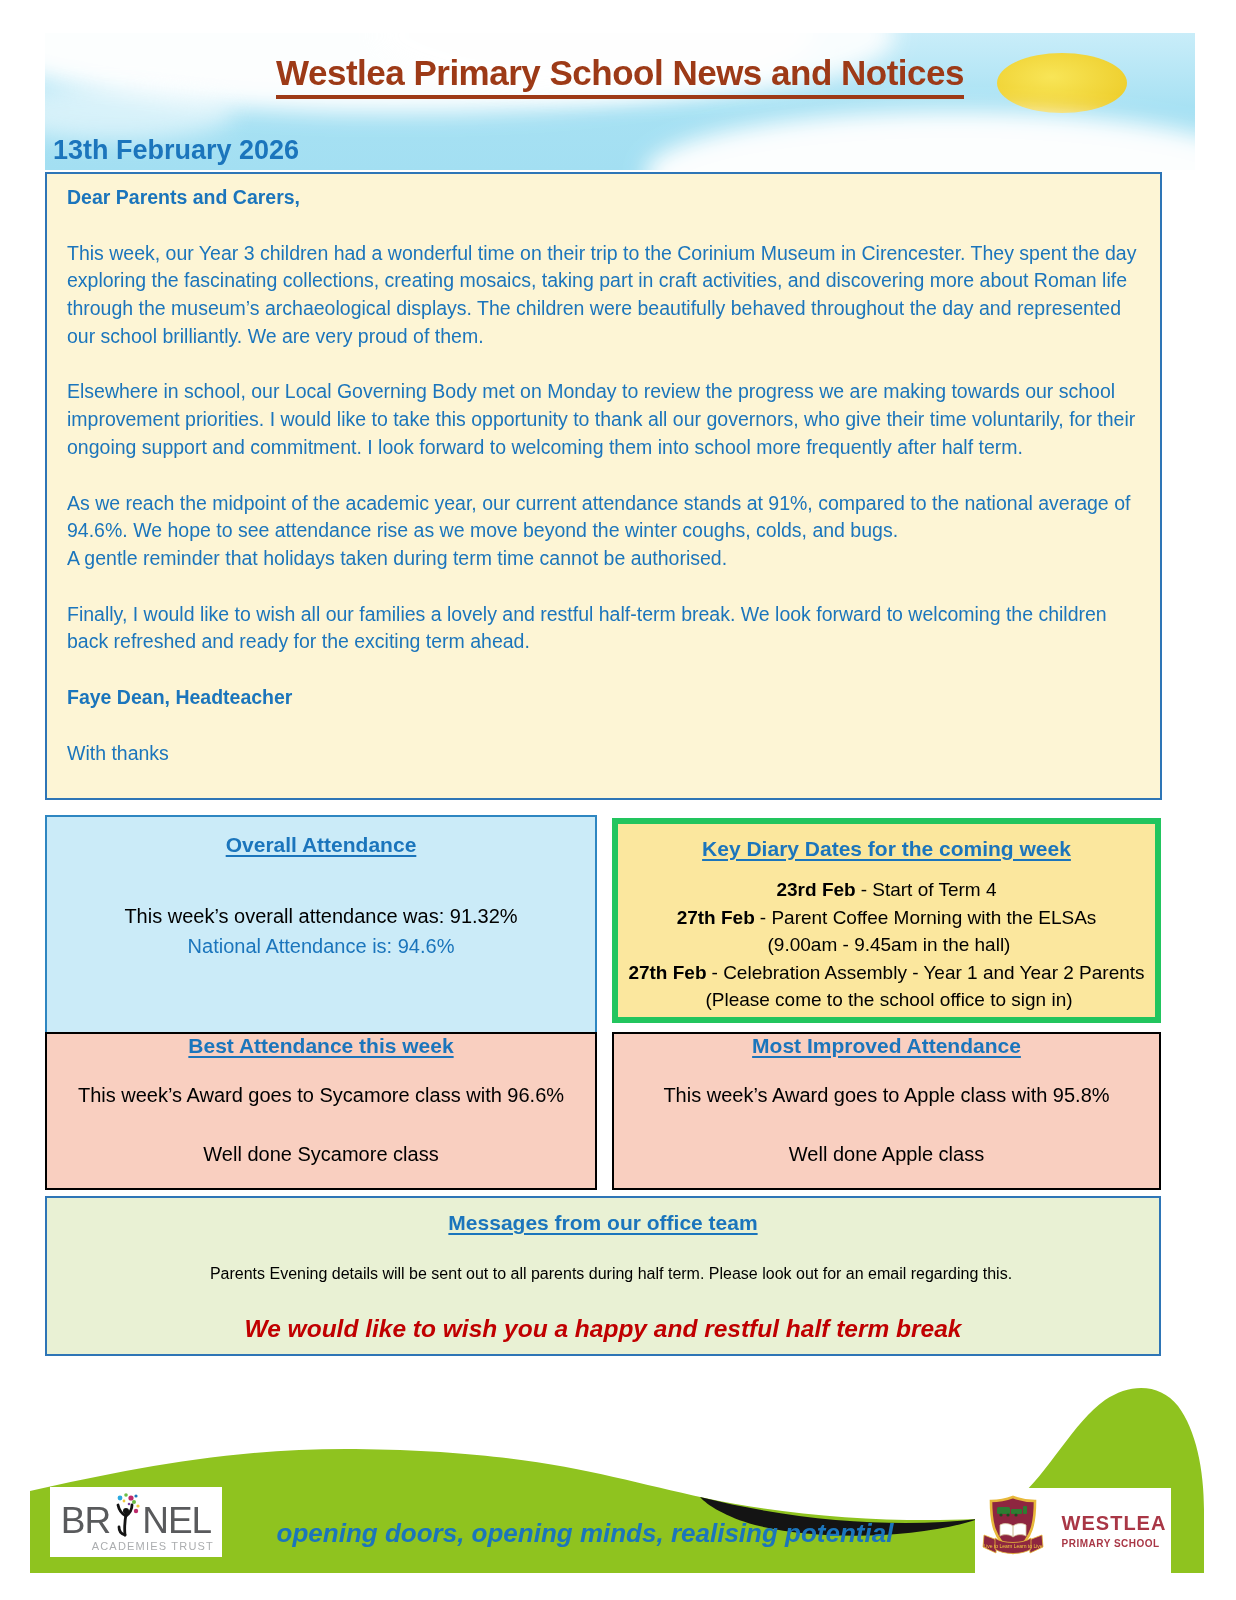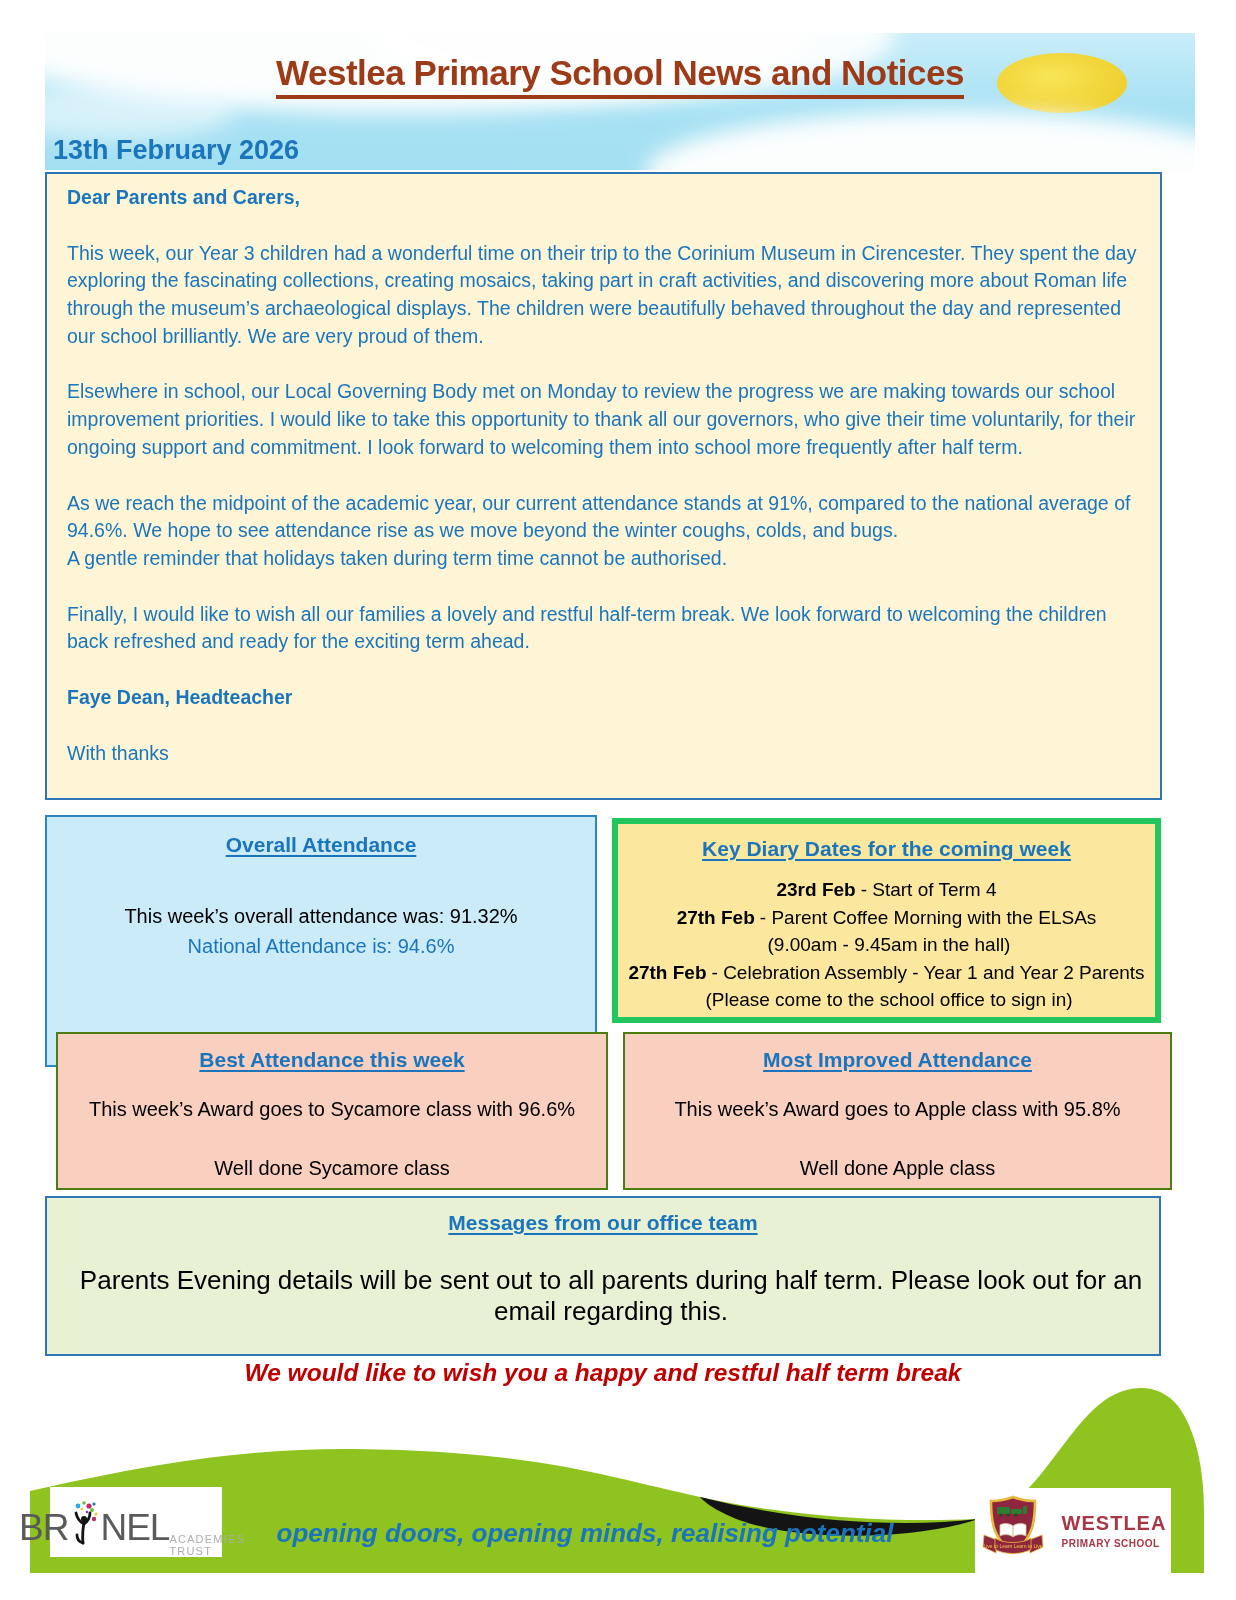--- a/index.html
+++ b/index.html
@@ -36,36 +36,36 @@
                 text-decoration:underline;text-decoration-thickness:2px;text-underline-offset:3px;}
   .box-overall{left:45px;top:815px;width:552px;height:252px;background:#cbebf8;
                border:2px solid #2e86c1;padding-top:16px;}
   .box-overall .week-line{margin-top:48px;font-size:20px;}
   .box-overall .national-line{margin-top:7px;font-size:20px;color:#1b75bc;}
   .box-diary{left:612px;top:818px;width:549px;height:205px;background:#fbe79e;
              border:6px solid #22c55e;padding-top:13px;}
   .diary-list{margin-top:15px;}
   .diary-line{font-size:19px;line-height:27.5px;}
   .diary-line b{margin-right:5px;}
-  .box-pink{width:552px;height:158px;background:#f9cfc0;border:2px solid #4d7c0f;padding-top:14px;margin-left:11px;}
+  .box-pink{width:552px;height:158px;background:#f9cfc0;border:2px solid #000000;}
   .box-best{left:45px;top:1032px;}
   .box-improved{left:612px;top:1032px;width:549px;}
   .box-pink .award-line{margin-top:26px;font-size:20px;}
   .box-pink .well-done-line{margin-top:36px;font-size:20px;}
   .box-messages{left:45px;top:1196px;width:1116px;height:160px;background:#e9f1d4;
                 border:2px solid #2e75b6;padding-top:13px;}
-  .box-messages .body-line{margin-top:30px;font-size:26px;padding-left:16px;}
+  .box-messages .body-line{margin-top:30px;font-size:16px;padding-left:16px;}
   .box-messages .highlight-line{margin-top:32px;font-size:24.5px;font-weight:bold;font-style:italic;color:#c00000;}
 
   
   .wave{position:absolute;left:0;top:1370px;width:1236px;height:230px;}
   .tagline{position:absolute;left:240px;top:1518px;width:690px;text-align:center;
            font-size:26px;font-weight:bold;font-style:italic;color:#1b75bc;}
   .brunel-box{position:absolute;left:50px;top:1487px;width:172px;height:70px;background:#ffffff;
-              display:flex;flex-direction:row;align-items:center;justify-content:center;}
+              display:flex;flex-direction:column;align-items:center;justify-content:center;}
   .brunel-line{display:flex;align-items:flex-end;color:#595a5c;font-size:37px;line-height:0.9;letter-spacing:-1px;}
   .brunel-fig{width:30px;height:46px;margin:0 1px -1px 1px;}
   .brunel-sub{font-size:11px;color:#abadaf;letter-spacing:1.2px;margin-top:3px;align-self:flex-end;padding-right:8px;}
   .westlea-box{position:absolute;left:975px;top:1488px;width:196px;height:85px;background:#ffffff;
                display:flex;align-items:center;justify-content:center;gap:16px;}
   .westlea-crest{width:66px;height:76px;flex:0 0 auto;}
   .westlea-name{font-size:20px;font-weight:bold;color:#a93746;letter-spacing:1px;}
   .westlea-sub{font-size:10px;font-weight:bold;color:#a93746;letter-spacing:0.5px;margin-top:3px;}
 </style>
 </head>

